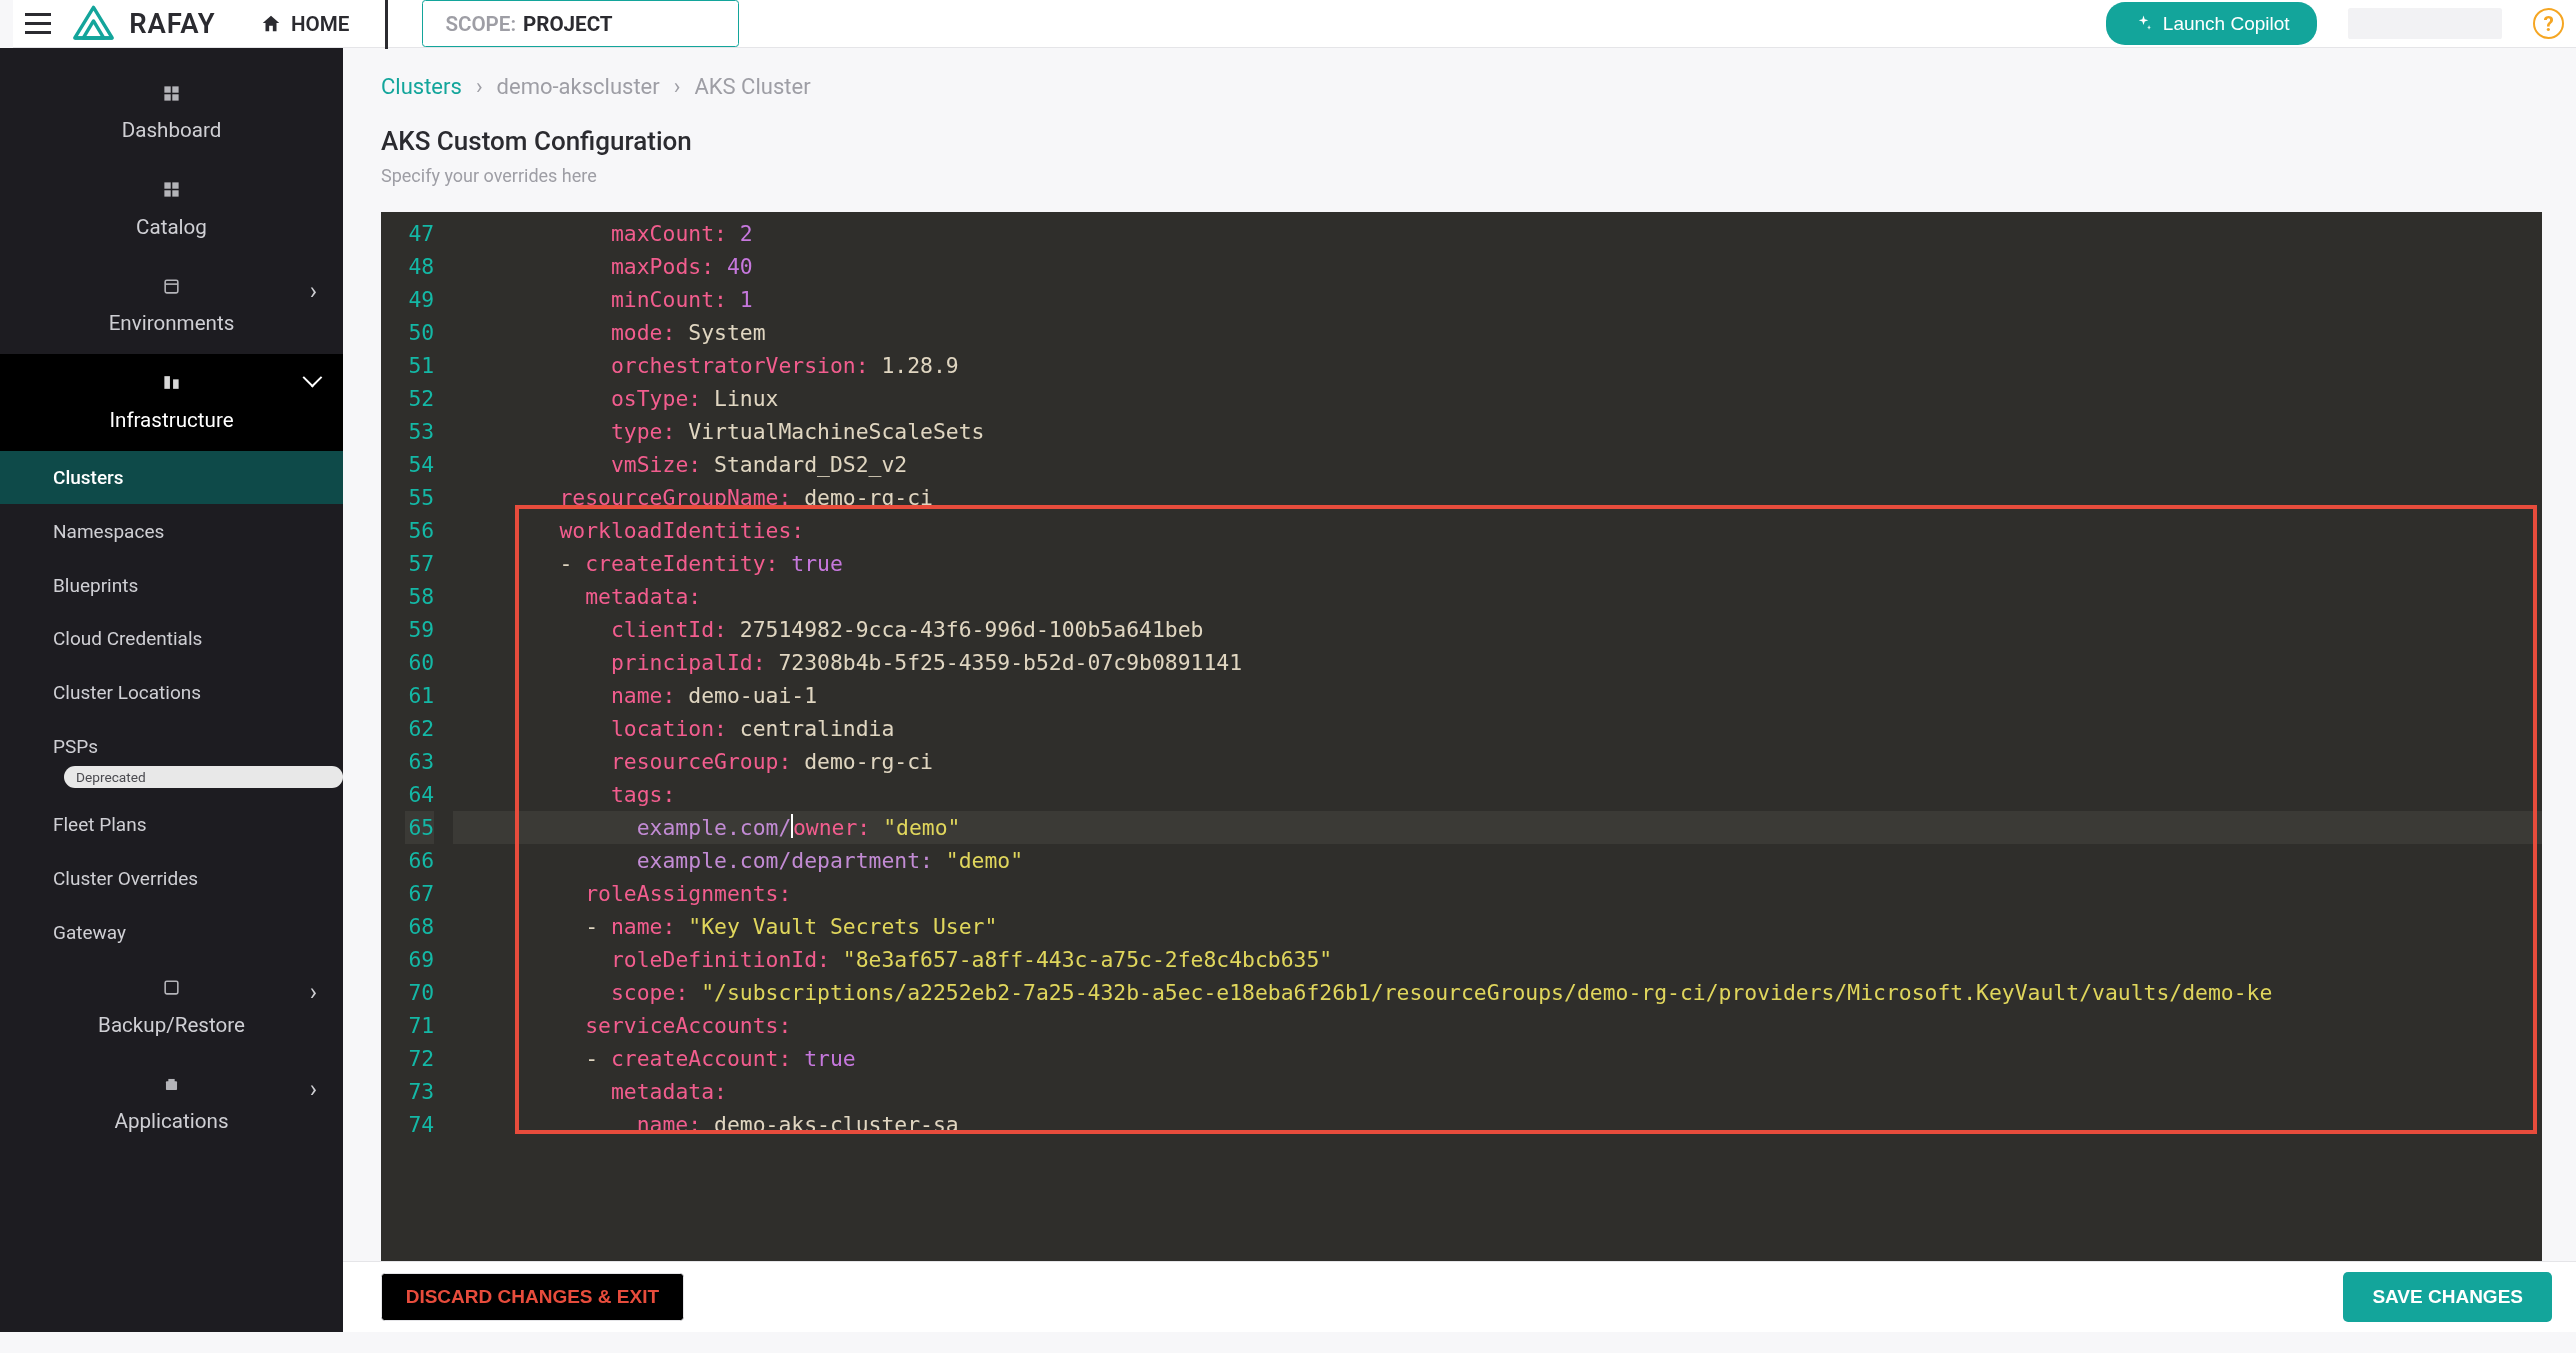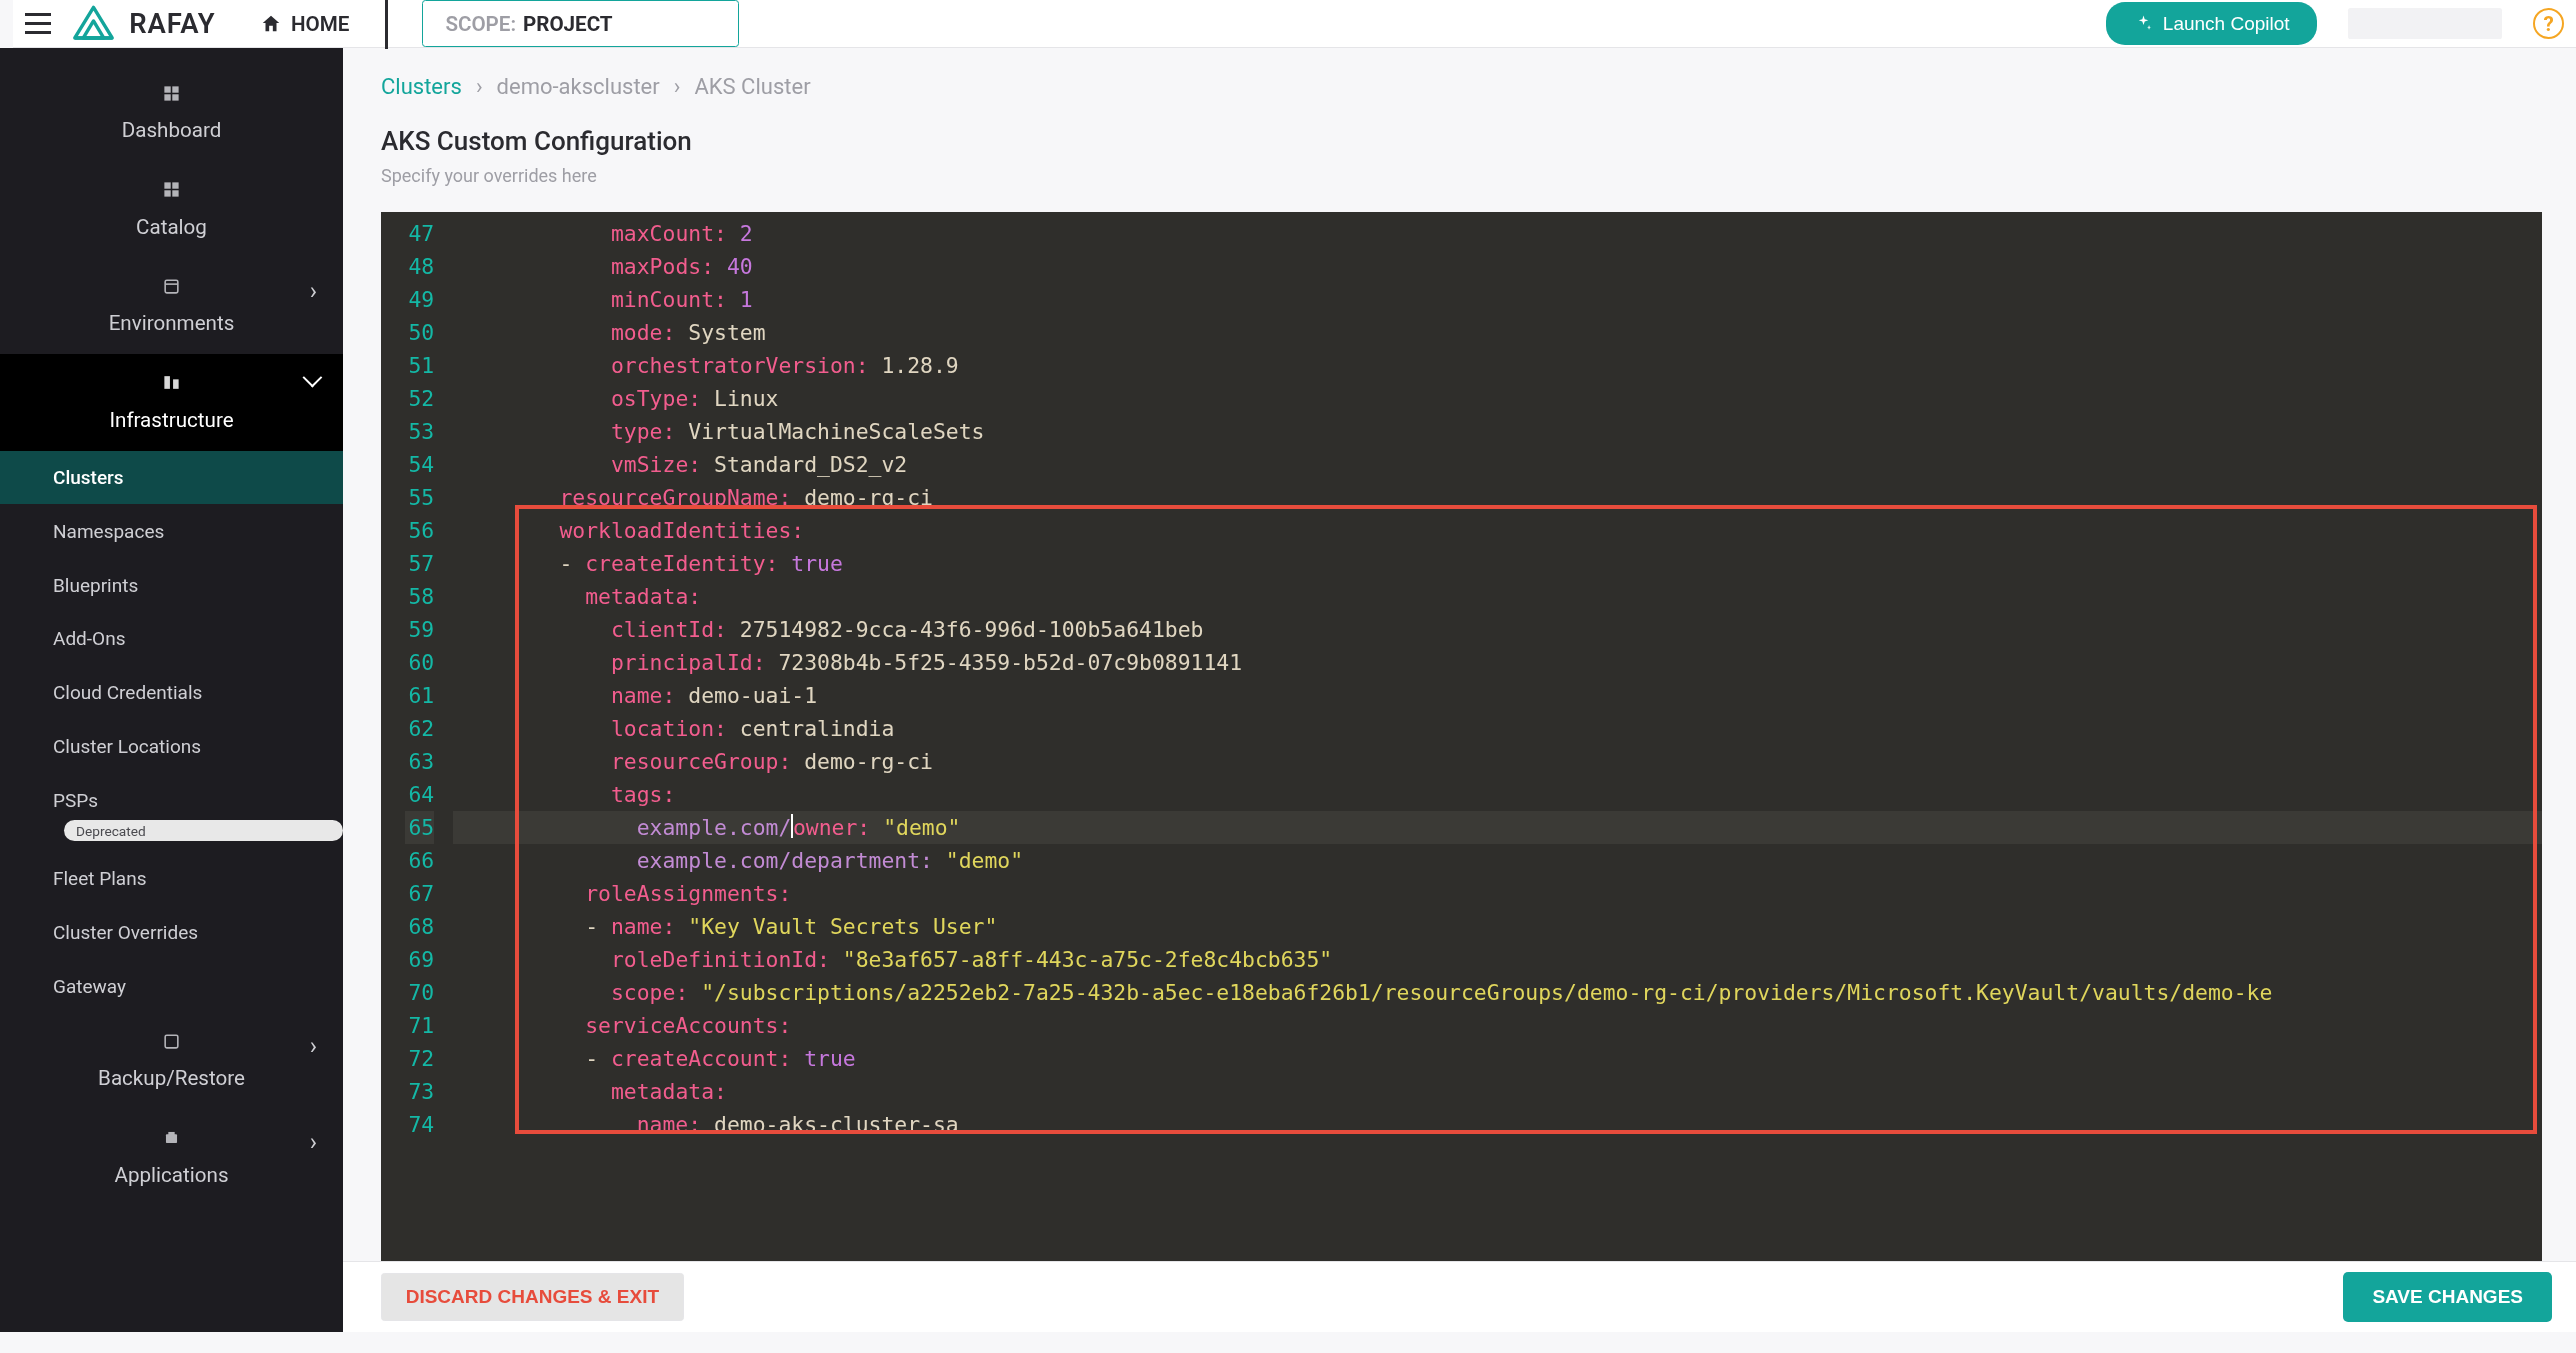--- a/index.html
+++ b/index.html
@@ -272,21 +272,21 @@
 .footer {
   display: flex;
   justify-content: space-between;
   align-items: center;
   background: #fff;
   border-top: 0.9px solid #e5e5e8;
   padding: 10.3px 24px;
   margin: 0 -34px 0 -38px;
 }
 .discard-btn {
-  background: #e5e5e5;
+  background: #000000;
   border: 0.9px solid #e5e5e8;
   color: #e74c3c;
   font-size: 19px;
   font-weight: 600;
   padding: 12px 24px;
   border-radius: 3.4px;
   cursor: pointer;
   margin-left: 13.7px;
 }
 .save-btn {
@@ -389,21 +389,20 @@
           <svg viewBox="0 0 24 24" width="19" height="19" fill="#fff">
             <rect x="3" y="4" width="7" height="16"></rect>
             <rect x="14" y="8" width="7" height="12"></rect>
           </svg>
         </span>
         <span>Infrastructure</span>
       </div>
       <div class="side-sub active">Clusters</div>
       <div class="side-sub">Namespaces</div>
       <div class="side-sub">Blueprints</div>
-      <div class="side-sub">Add-Ons</div>
       <div class="side-sub">Cloud Credentials</div>
       <div class="side-sub">Cluster Locations</div>
       <div class="side-sub">PSPs</div>
       <div class="deprecated-badge">Deprecated</div>
       <div class="side-sub">Fleet Plans</div>
       <div class="side-sub">Cluster Overrides</div>
       <div class="side-sub">Gateway</div>
       <div class="side-item has-chevron">
         <span class="side-icon">
           <svg viewBox="0 0 24 24" width="19" height="19" fill="none" stroke="#cfcfd4" stroke-width="2">

